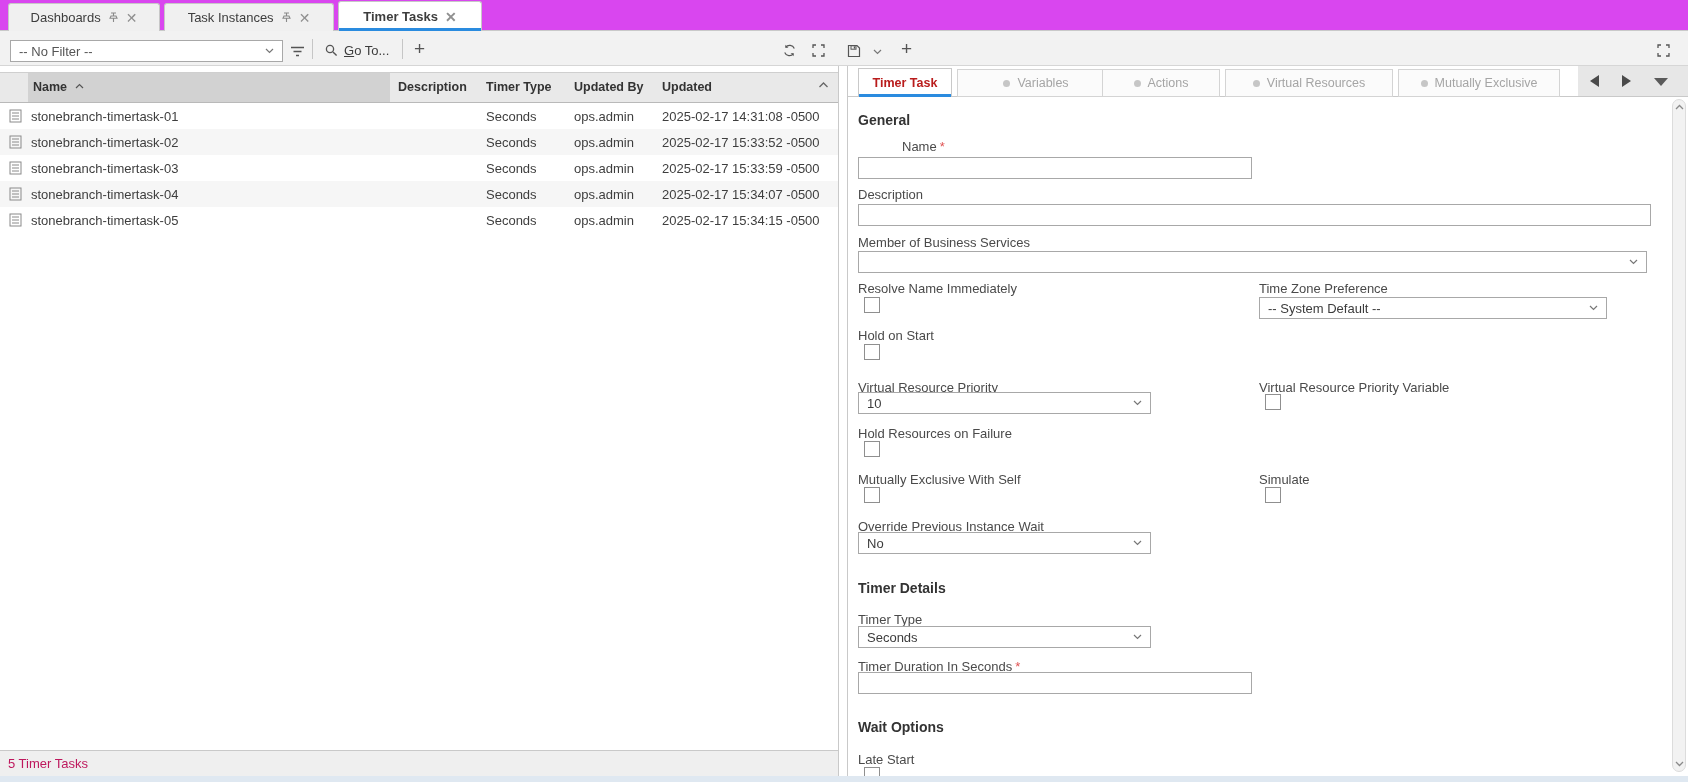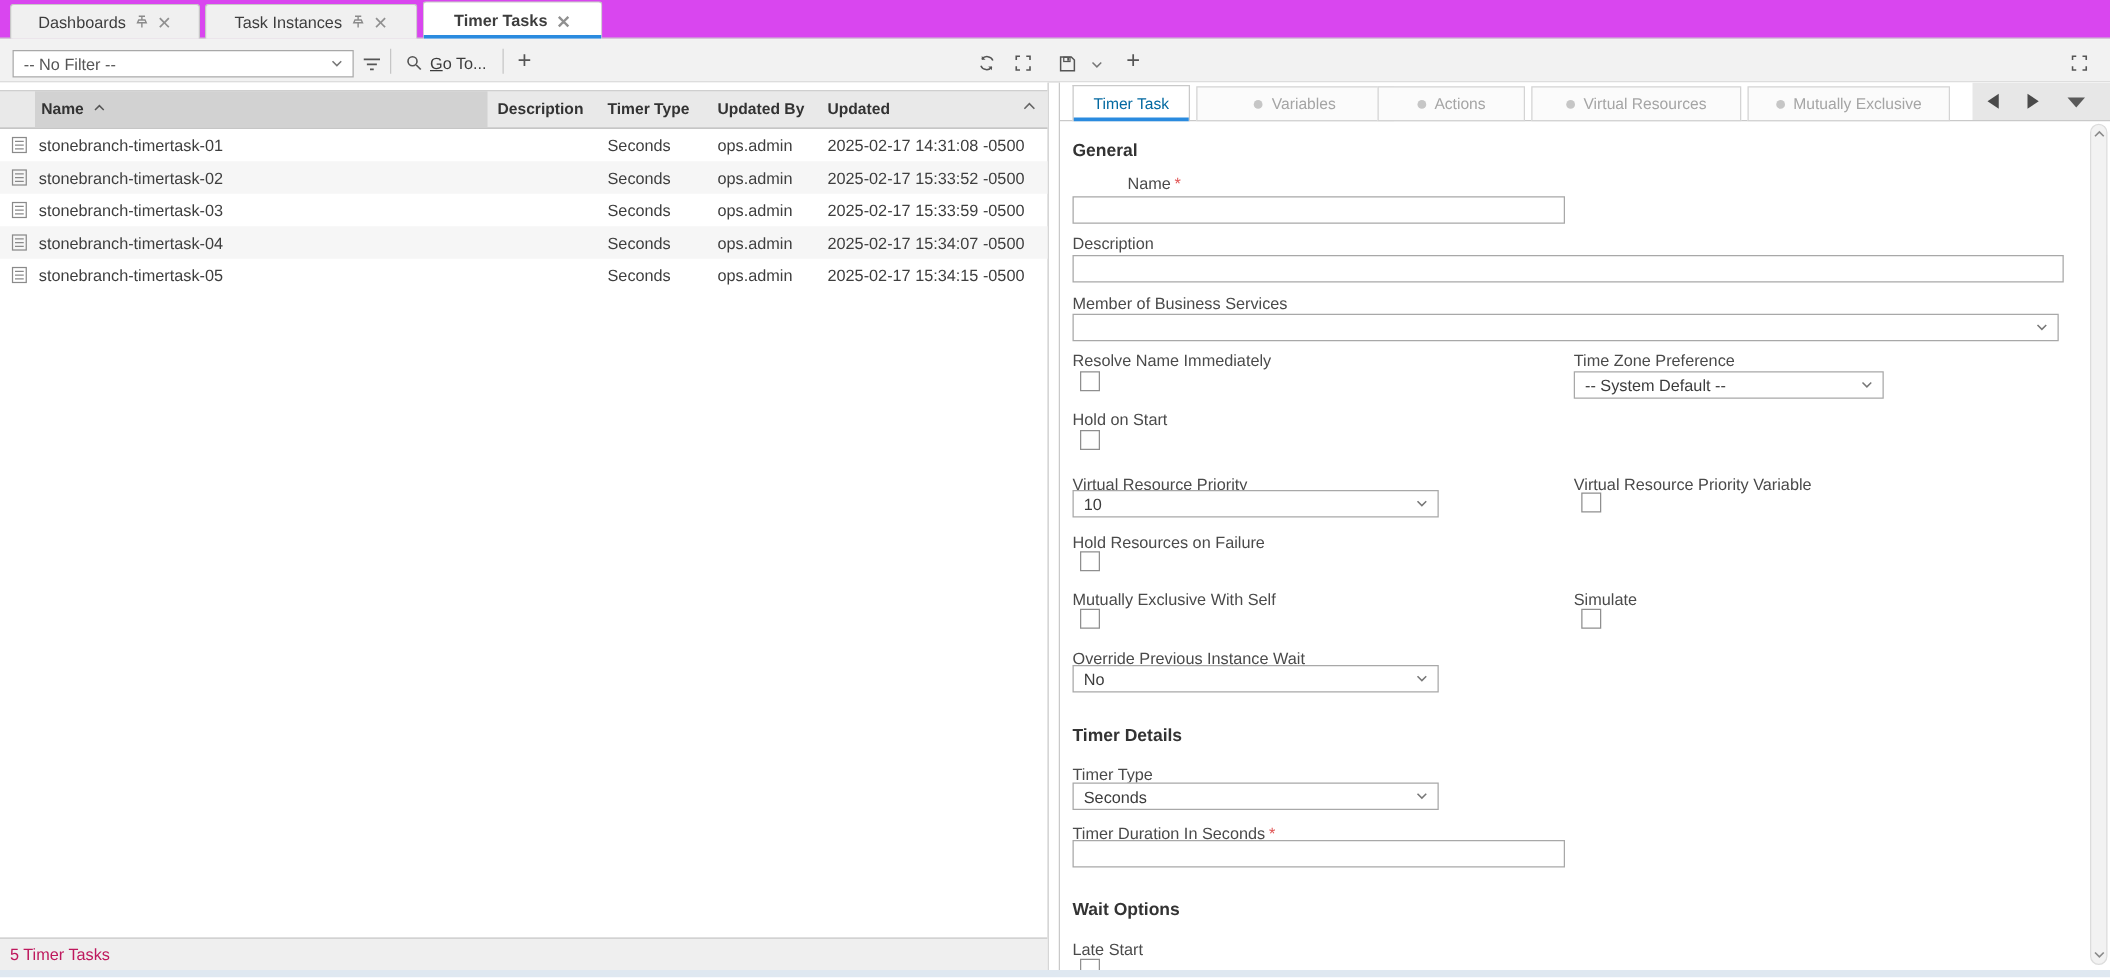--- a/index.html
+++ b/index.html
@@ -42,21 +42,21 @@
     border-top:1px solid #c9c9c9; display:flex; align-items:center; padding-left:8px; font-size:13px; color:#be185d; }
 
   
   .detail-panel { left:847px; top:66px; width:841px; height:710px; background:#fff; border-left:1px solid #c9c9c9; overflow:hidden; }
   .dtab-strip { position:absolute; left:0; top:0; width:841px; height:31px; border-bottom:1px solid #c9c9c9; background:#fff; }
   .dtab-graybox { position:absolute; left:730px; top:0; width:111px; height:30px; background:#e7e7e7; }
   .dtab { position:absolute; top:3px; height:28px; background:#fbfbfb; border:1px solid #d4d4d4; display:flex;
     align-items:center; justify-content:center; gap:7px; font-size:12.5px; color:#a5a5a5; }
   .dtab .dot { width:7px; height:7px; border-radius:50%; background:#c6c6c6; }
   .dtab.active { top:2px; height:29px; background:#fff; border:1px solid #c9c9c9; border-bottom:none;
-    color:#0369a1; font-weight:normal; }
+    color:#b91c1c; font-weight:bold; }
   .dtab.active .underline { position:absolute; left:0; right:0; bottom:0; height:3px; }
   .tri { width:0; height:0; position:absolute; }
   .tri-left  { border-top:6px solid transparent; border-bottom:6px solid transparent; border-right:9px solid #4a4a4a; }
   .tri-right { border-top:6px solid transparent; border-bottom:6px solid transparent; border-left:9px solid #4a4a4a; }
   .tri-down  { border-left:7px solid transparent; border-right:7px solid transparent; border-top:8px solid #5a5a5a; }
 
   .vscroll { position:absolute; left:824px; top:33px; width:14px; height:673px; background:#f2f2f2;
     border:1px solid #dcdcdc; border-radius:7px; }
   .vscroll .car { position:absolute; left:2px; color:#8a8a8a; }
 
@@ -311,21 +311,21 @@
         <svg width="9" height="6" viewBox="0 0 9 6">
             <path d="M1 1l3.5 3.5L8 1" stroke="currentColor" stroke-width="1.2" fill="none"></path>
           </svg>
       </span>
     </div>
 
     <span class="lbl" style="left:10px;top:215px;">Resolve Name Immediately</span>
     <span class="cbx" style="left:16px;top:231px;"></span>
 
     <span class="lbl" style="left:411px;top:215px;">Time Zone Preference</span>
-    <div class="dd" style="left:411px;top:231px;width:248px;">
+    <div class="dd" style="left:411px;top:231px;width:348px;">
       <span>-- System Default --</span>
       <span class="chev">
         <svg width="9" height="6" viewBox="0 0 9 6">
             <path d="M1 1l3.5 3.5L8 1" stroke="currentColor" stroke-width="1.2" fill="none"></path>
           </svg>
       </span>
     </div>
 
     <span class="lbl" style="left:10px;top:262px;">Hold on Start</span>
     <span class="cbx" style="left:16px;top:278px;"></span>

